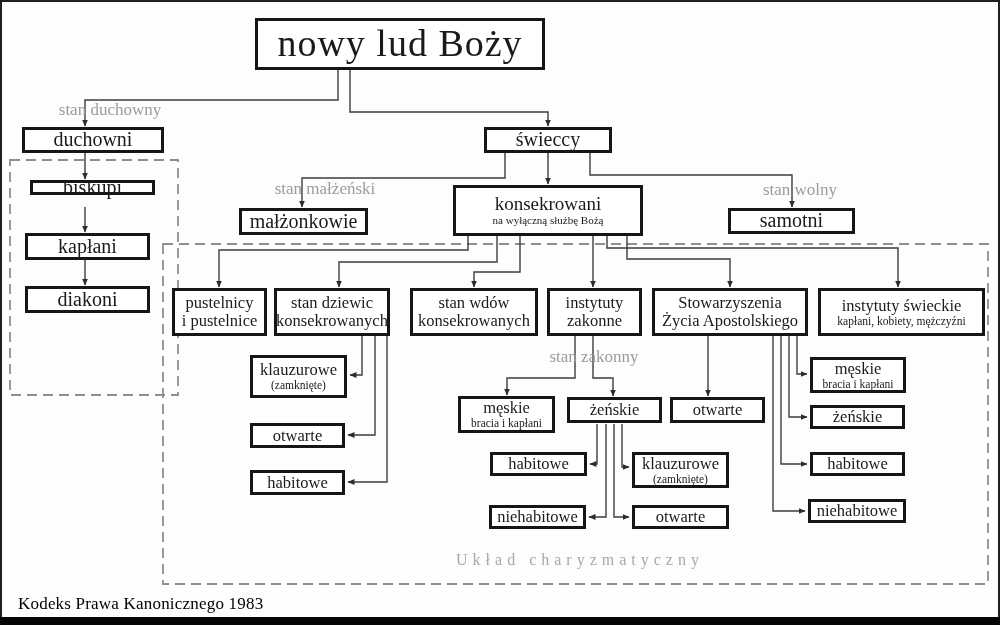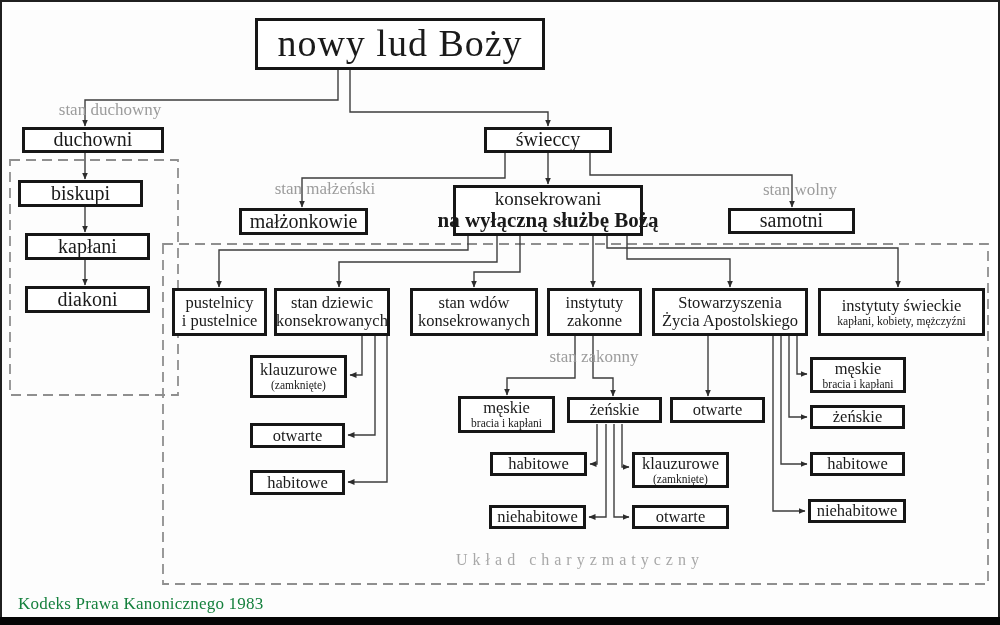--- a/index.html
+++ b/index.html
@@ -18,35 +18,35 @@
   .node{
     position:absolute;background:#fff;border:3px solid #161616;box-sizing:border-box;
     display:flex;flex-direction:column;align-items:center;justify-content:center;
     text-align:center;line-height:1.08;white-space:nowrap;
   }
   .node .line{display:block;}
   .node .sub{display:block;font-size:11.5px;line-height:1.0;margin-top:1px;text-align:center;}
   .title{font-size:38px;letter-spacing:1px;}
   .lvl2{font-size:20px;}
   .two .line{font-size:19px;}
-  .two .line:nth-child(2){font-size:21px;font-weight:bold;}
+  .two .line:nth-child(2){font-size:11px;}
   .row{font-size:16.5px;font-family:Liberation Serif, serif;}
   .leaf{font-size:16.5px;}
   .gray-label{
     position:absolute;color:#9c9c9c;font-size:17px;transform:translateX(-50%);
     white-space:nowrap;line-height:1.1;
   }
   .group-label{
     position:absolute;color:#a8a8a8;transform:translateX(-50%);
     text-align:center;white-space:nowrap;
   }
   #uklad-hier{font-size:17px;letter-spacing:2.5px;line-height:1.35;}
   #uklad-char{font-size:16px;letter-spacing:5px;}
   #caption{
-    position:absolute;left:18px;top:594px;font-size:17px;color:#15803d;letter-spacing:0.2px;
+    position:absolute;left:18px;top:594px;font-size:17px;color:#000000;letter-spacing:0.2px;
   }
 </style>
 </head>
 <body>
 
 <div id="canvas">
 
   <svg id="edges" width="1000" height="625">
     <defs>
       <marker id="arw" markerWidth="9" markerHeight="8" refX="6.5" refY="3" orient="auto" markerUnits="userSpaceOnUse">
@@ -88,21 +88,21 @@
   <div id="boxes">
       <div class="node title" style="left: 255px; top: 18px; width: 290px; height: 52px;">
         <span class="line">nowy lud Boży</span>
       </div>
       <div class="node lvl2" style="left: 22px; top: 127px; width: 142px; height: 26px;">
         <span class="line">duchowni</span>
       </div>
       <div class="node lvl2" style="left: 484px; top: 127px; width: 128px; height: 26px;">
         <span class="line">świeccy</span>
       </div>
-      <div class="node lvl2" style="left: 18px; top: 180px; width: 125px; height: 27px;">
+      <div class="node lvl2" style="left: 30px; top: 180px; width: 125px; height: 15px;">
         <span class="line">biskupi</span>
       </div>
       <div class="node lvl2" style="left: 25px; top: 233px; width: 125px; height: 27px;">
         <span class="line">kapłani</span>
       </div>
       <div class="node lvl2" style="left: 25px; top: 286px; width: 125px; height: 27px;">
         <span class="line">diakoni</span>
       </div>
       <div class="node lvl2" style="left: 239px; top: 208px; width: 129px; height: 27px;">
         <span class="line">małżonkowie</span>

